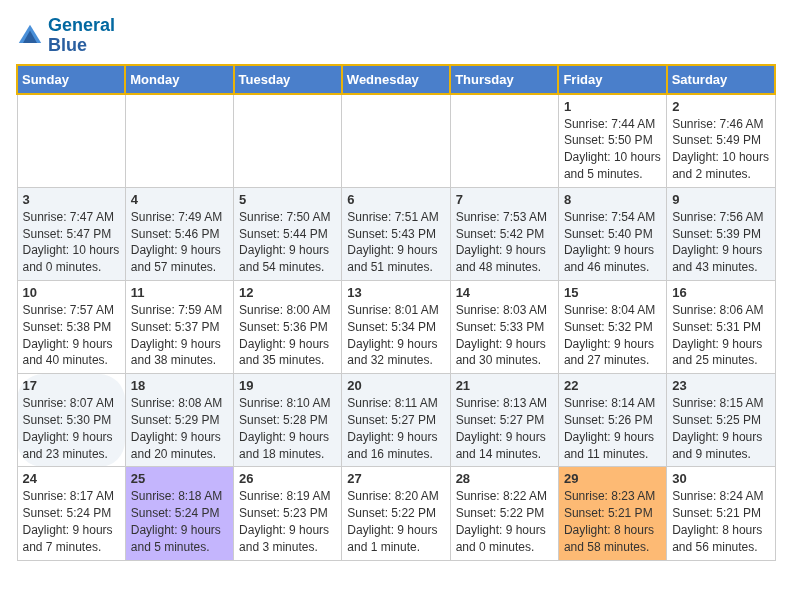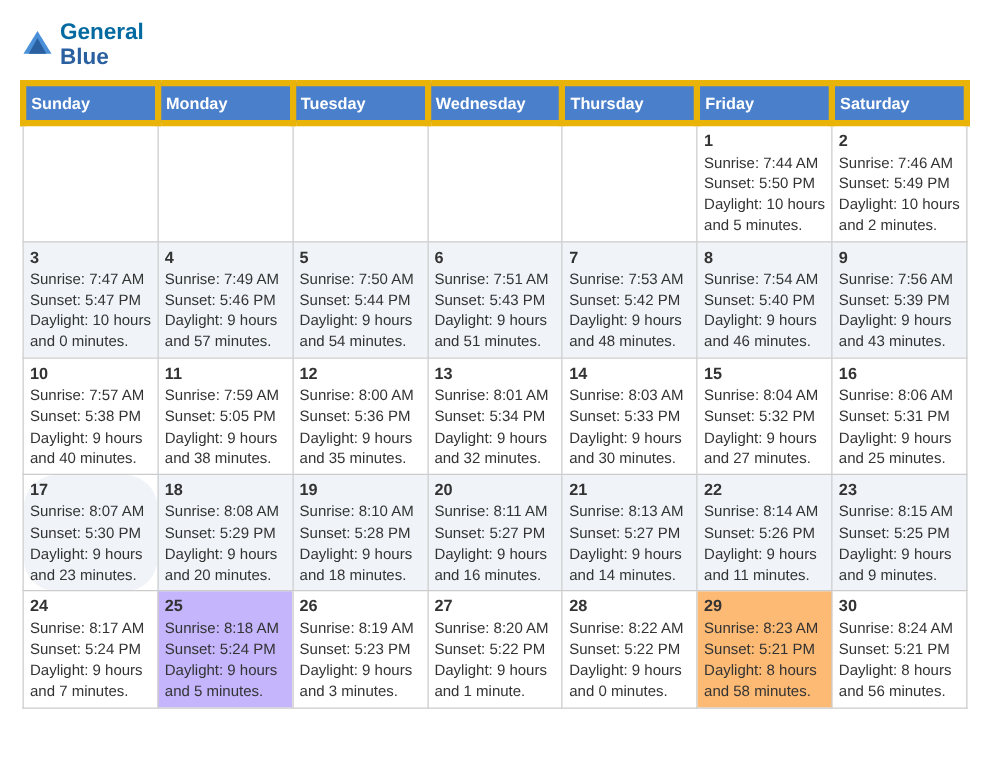--- a/index.html
+++ b/index.html
@@ -50,21 +50,21 @@
       width: 100%;
       border-collapse: collapse;
     }
     .calendar th {
       background: #4a7fcb;
       color: #fff;
       font-size: 13px;
       font-weight: bold;
       padding: 6px 4px;
       text-align: left;
-      border: 5px solid #eab308;
+      border: 2px solid #eab308;
     }
     .calendar td {
       border: 1px solid #ccc;
       vertical-align: top;
       padding: 4px 5px;
       width: 108px;
       min-height: 80px;
       font-size: 10.5px;
       color: #333;
       background: #fff;
@@ -189,21 +189,21 @@
       <tr>
         <td style="background: rgb(255, 255, 255);">
           <span class="day-num">10</span>
           <div class="cell-content">Sunrise: 7:57 AM
 Sunset: 5:38 PM
 Daylight: 9 hours and 40 minutes.</div>
         </td>
         <td style="background: rgb(255, 255, 255); margin-top: 14px;">
           <span class="day-num">11</span>
           <div class="cell-content">Sunrise: 7:59 AM
-Sunset: 5:05 PM
+Sunset: 5:37 PM
 Daylight: 9 hours and 38 minutes.</div>
         </td>
         <td style="background: rgb(255, 255, 255);">
           <span class="day-num">12</span>
           <div class="cell-content">Sunrise: 8:00 AM
 Sunset: 5:36 PM
 Daylight: 9 hours and 35 minutes.</div>
         </td>
         <td style="background: rgb(255, 255, 255);">
           <span class="day-num">13</span>

